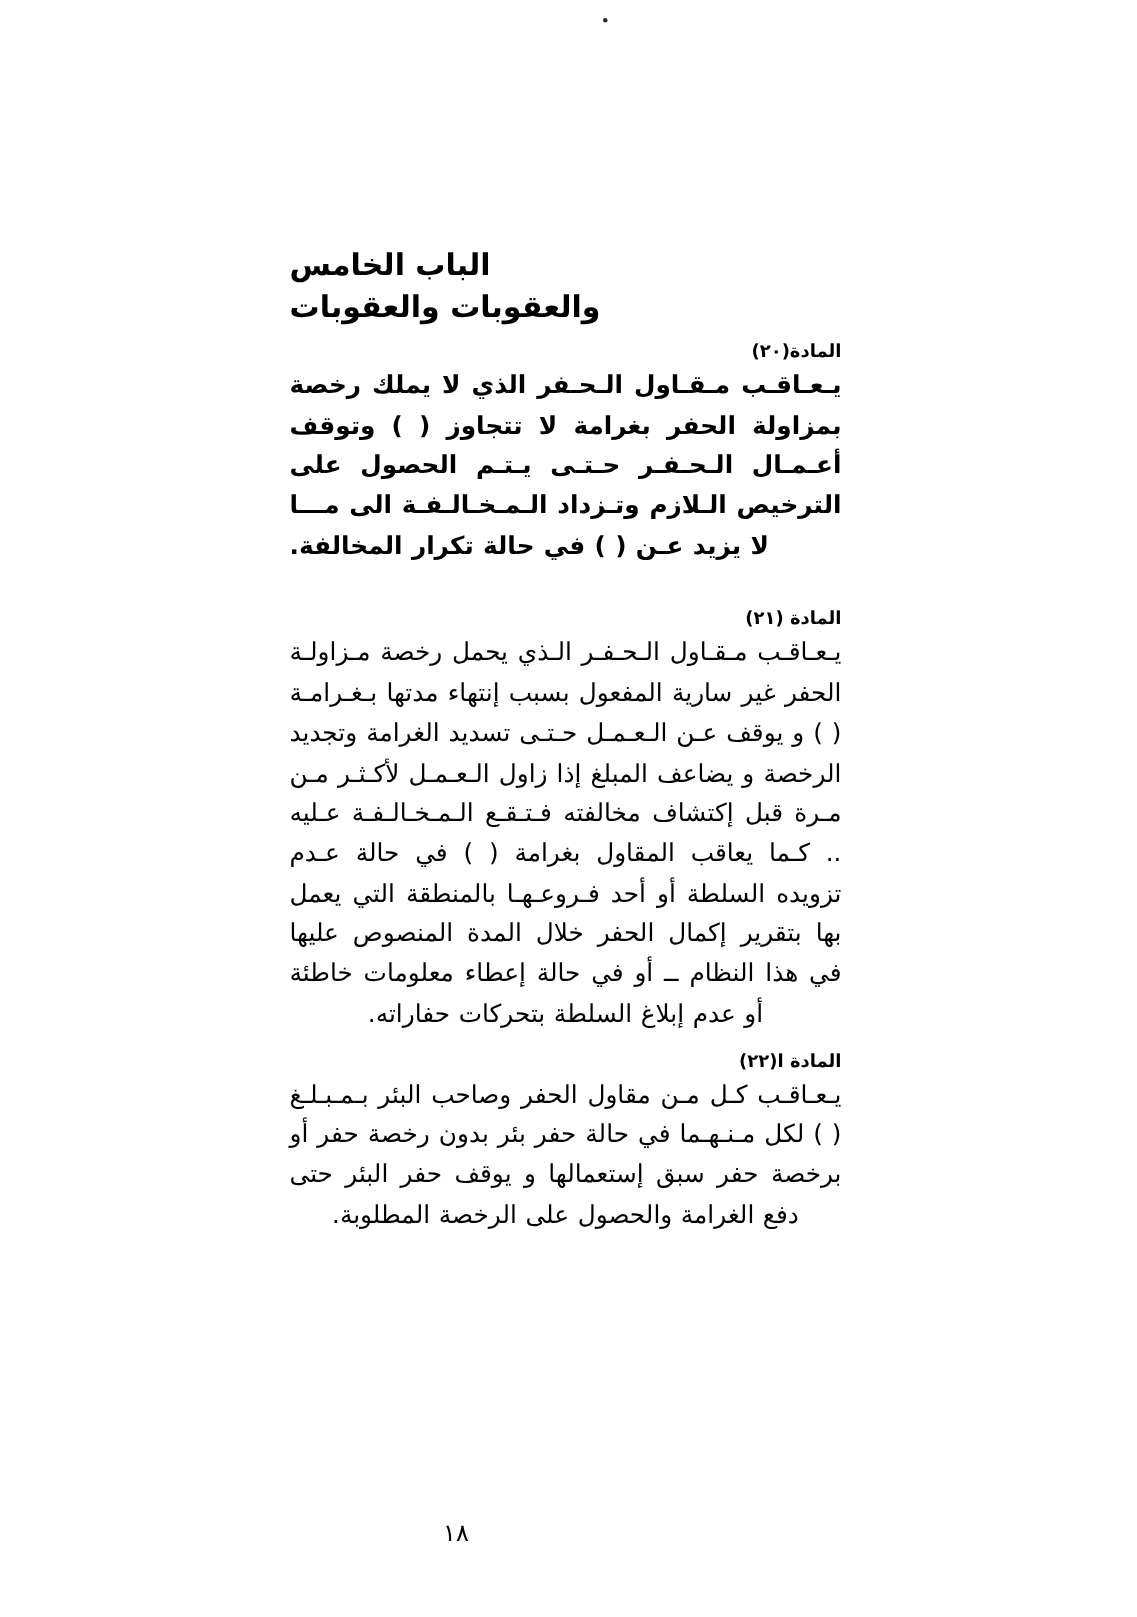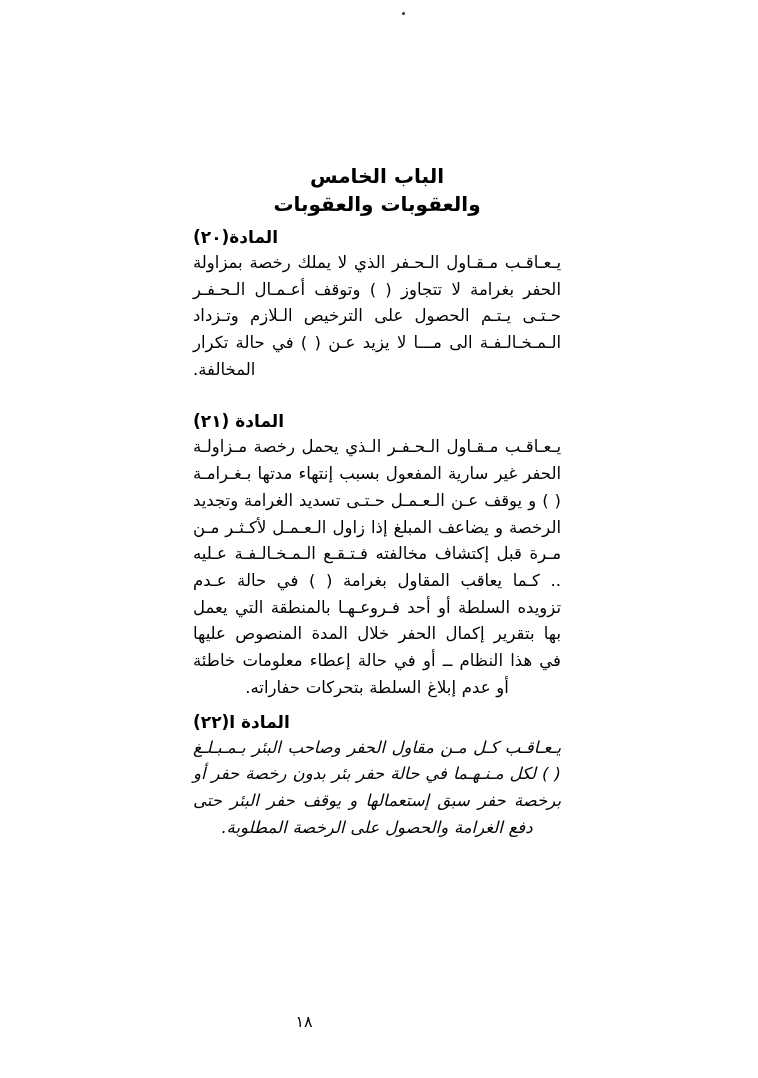--- a/index.html
+++ b/index.html
@@ -33,56 +33,56 @@
     position: absolute;
     top: 162px;
     right: 197px;
     width: 368px;
     direction: rtl;
     text-align: right;
   }
   .chapter-title {
     font-size: 20px;
     font-weight: bold;
-    text-align: center;
+    text-align: left;
     line-height: 1.42;
     letter-spacing: 0px;
   }
   .chapter-title .line2 {
     display: block;
   }
   .article-heading {
-    font-size: 17px;
+    font-size: 12px;
     font-weight: bold;
-    text-align: left;
+    text-align: right;
     margin-top: 8px;
     margin-bottom: 3px;
   }
   .article-heading.h21 {
     margin-top: 28px;
   }
   .article-heading.h22 {
     margin-top: 10px;
   }
   .para {
     font-size: 16.5px;
     line-height: 1.62;
     text-align: justify;
     text-align-last: center;
     word-spacing: 0.5px;
   }
   .para.p20 {
     text-align-last: left;
+    font-weight: bold;
   }
   .para.p21 {
     text-align-last: center;
   }
   .para.p22 {
     text-align-last: center;
-    font-style: italic;
   }
   .page-number {
     position: absolute;
     top: 1012px;
     left: 0;
     width: 608px;
     text-align: center;
     font-size: 16px;
   }
 </style>

